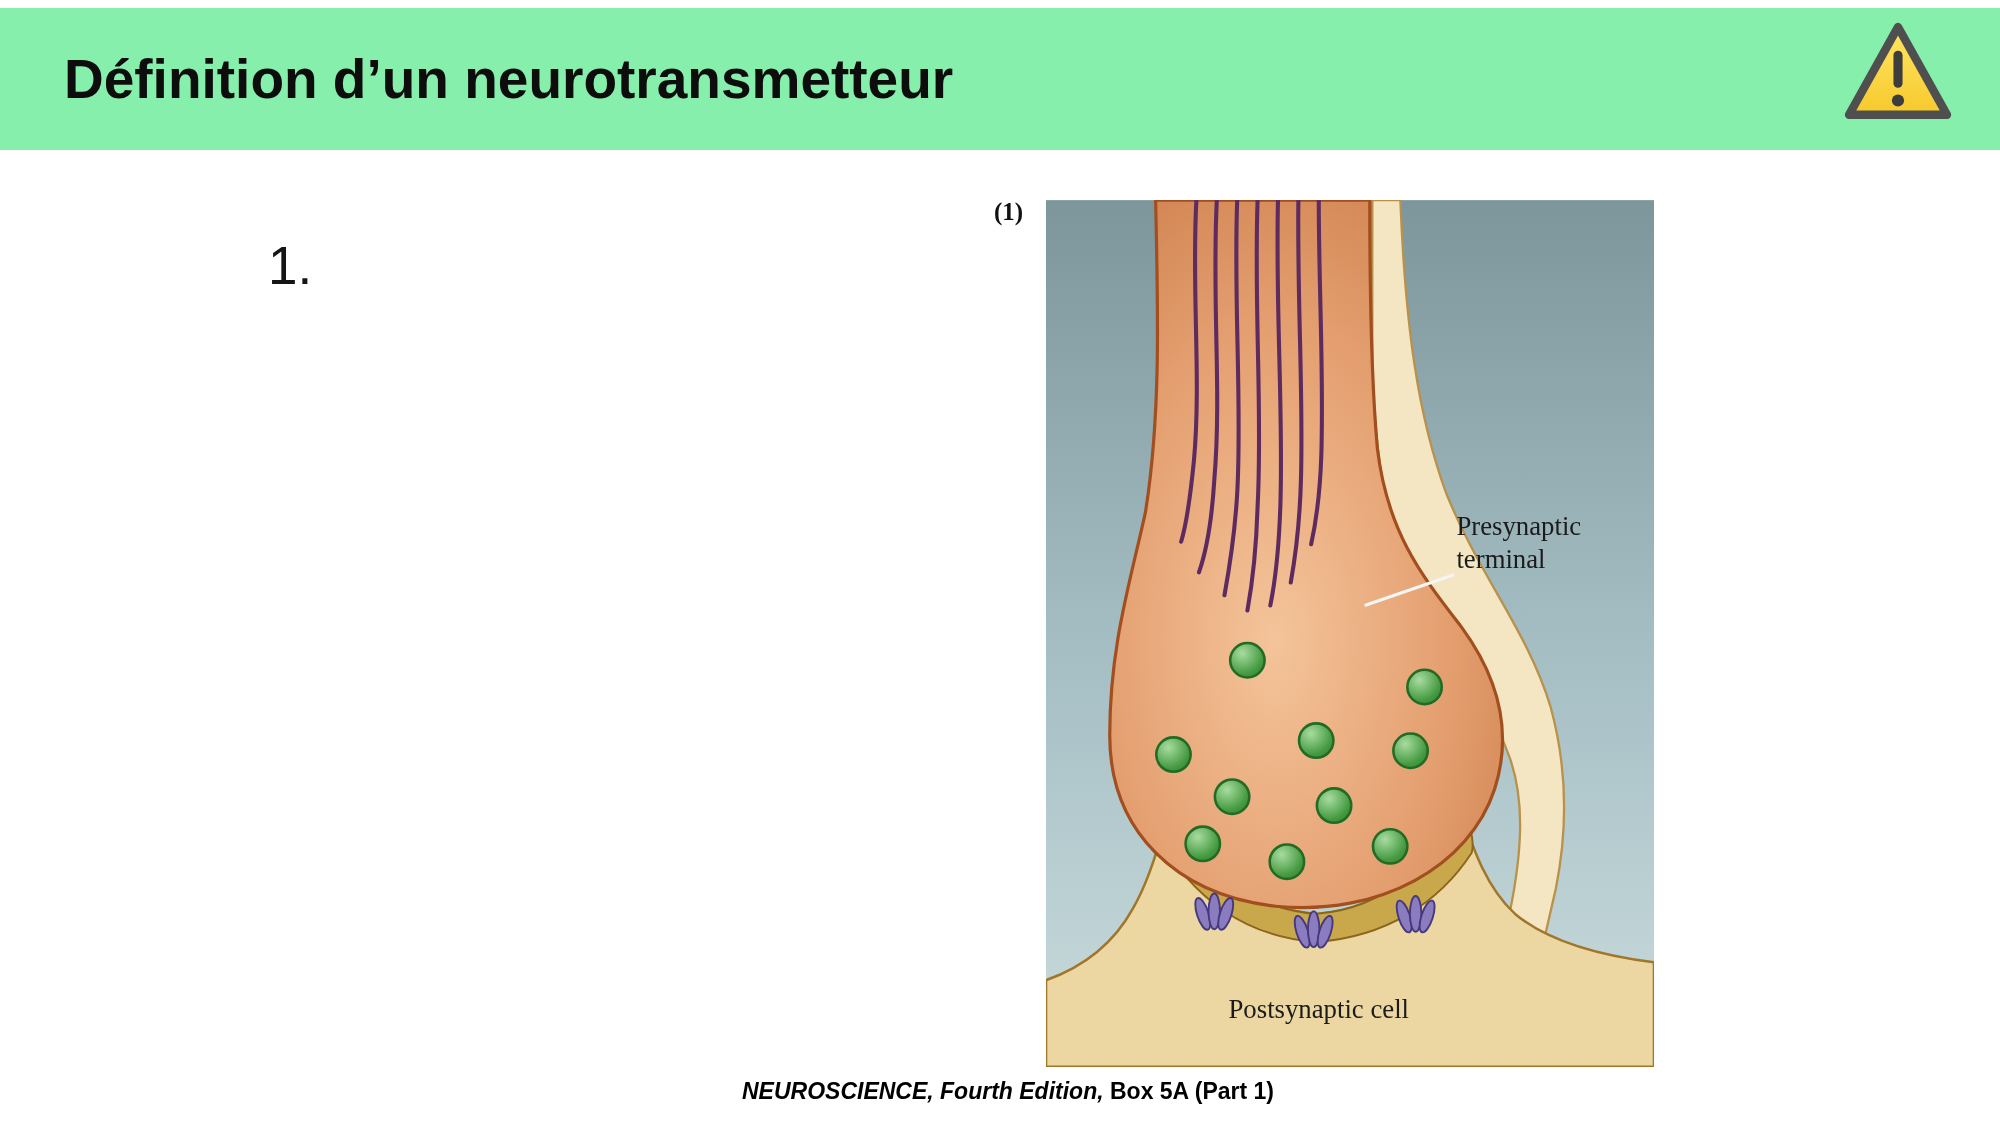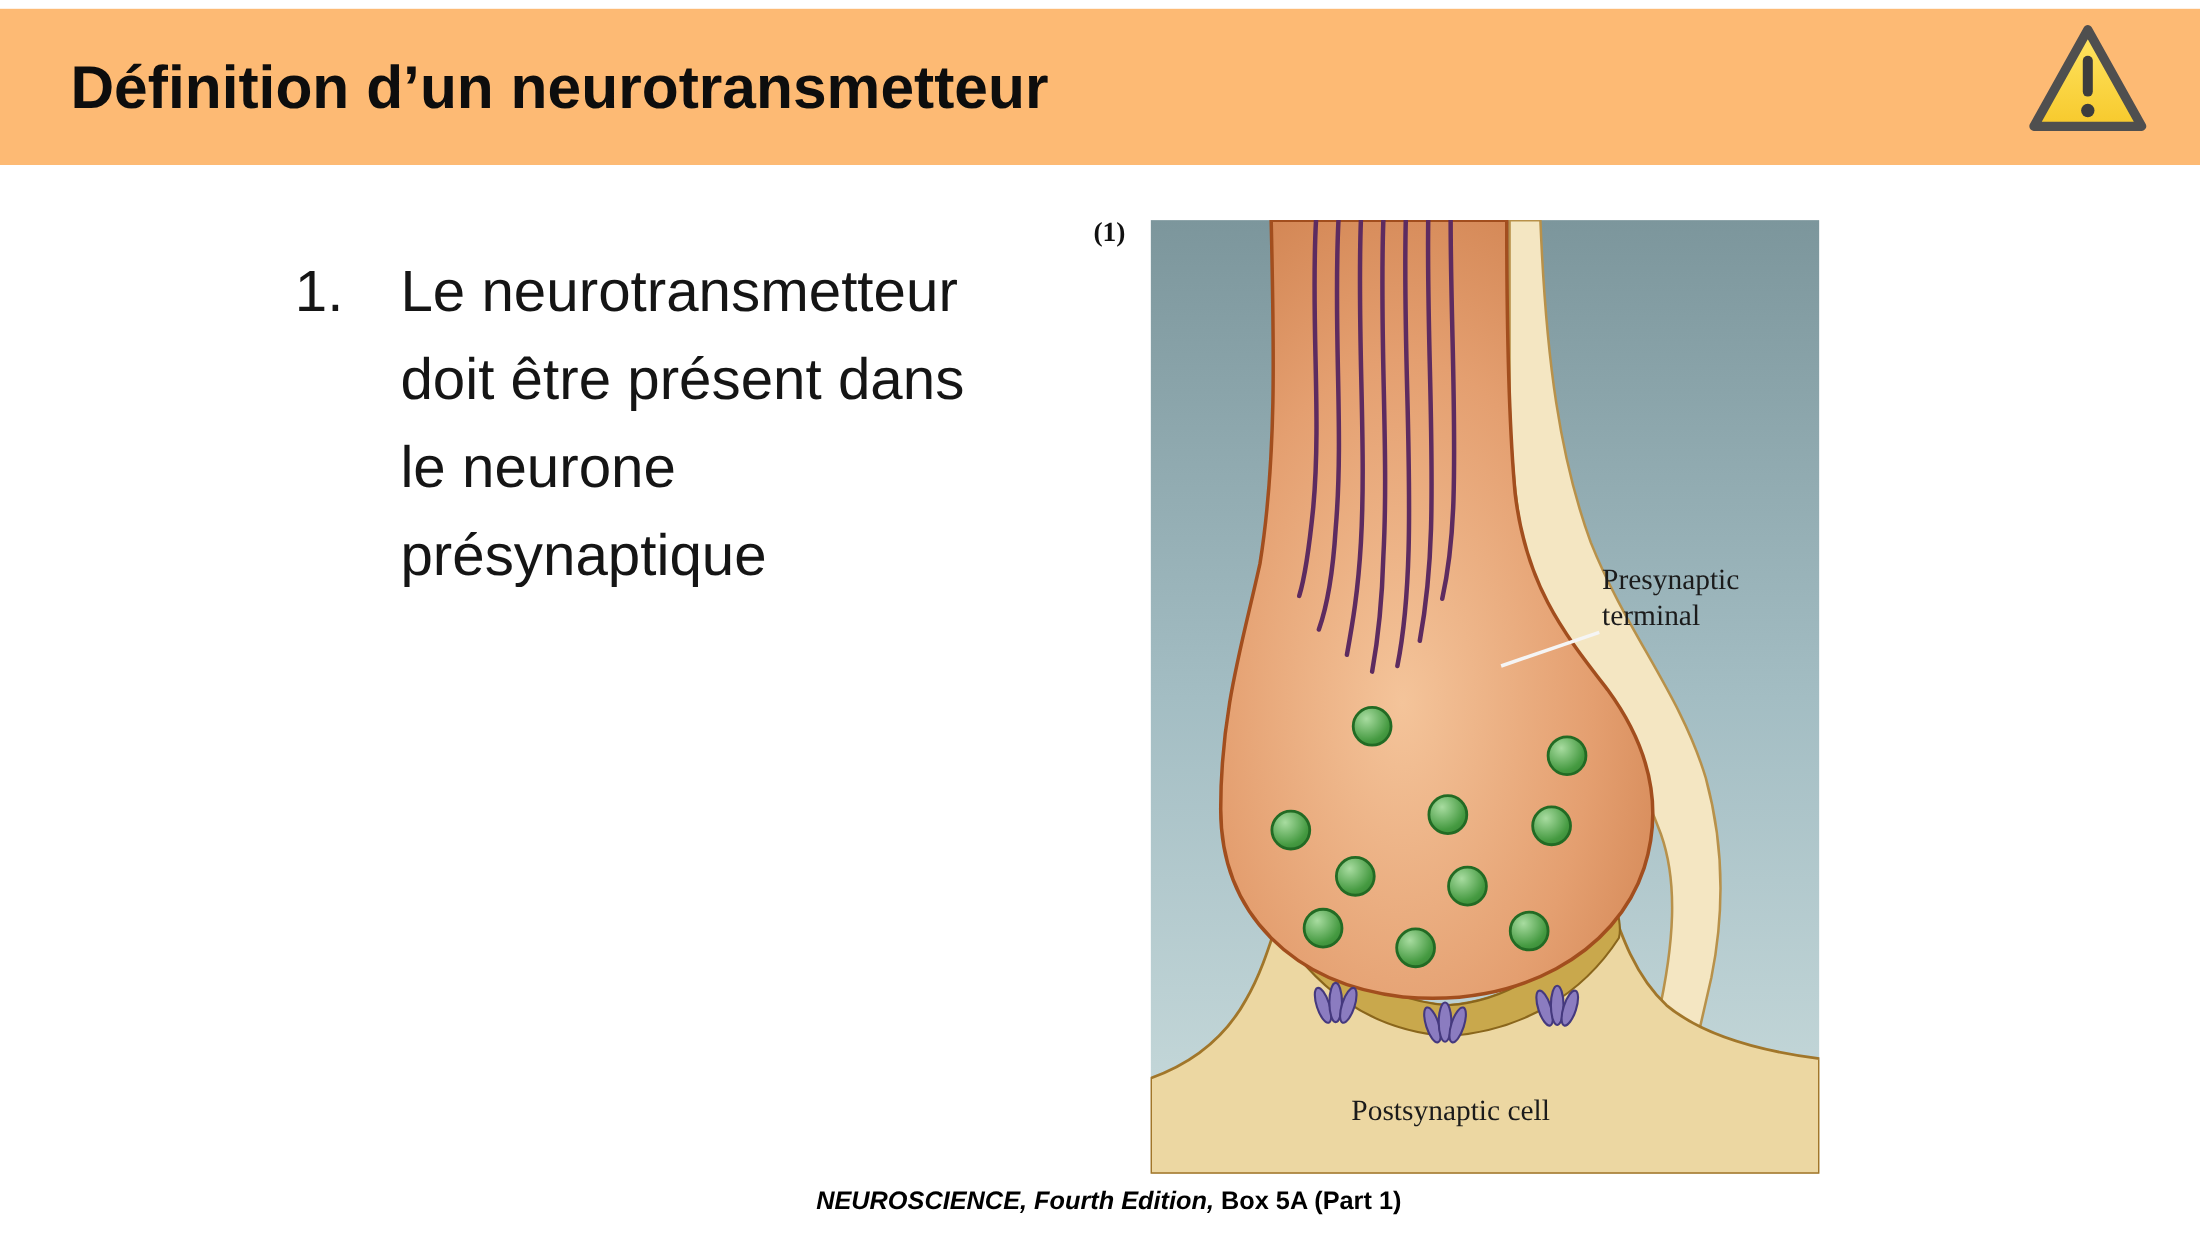--- a/index.html
+++ b/index.html
@@ -3,21 +3,21 @@
 <meta charset="utf-8">
 <style>
   html,body { margin:0; padding:0; background:#ffffff; }
   .slide {
     position:relative; width:2000px; height:1125px;
     background:#ffffff; overflow:hidden;
     font-family:"Liberation Sans", sans-serif;
   }
   .banner {
     position:absolute; left:0; top:8px; width:2000px; height:142px;
-    background:#fdba74;
+    background:#86efac;
   }
   .title {
     position:absolute; left:64px; top:0; height:142px; line-height:142px;
     font-size:55px; font-weight:bold; color:#0d0d0d; white-space:nowrap;
   }
   .warning { position:absolute; right:48px; top:22px; width:108px; height:100px; }
   .content { position:absolute; left:268px; top:226px; width:760px; }
   .item-row { display:flex; }
   .item-num { width:96px; font-size:53px; line-height:80px; color:#151515; }
   .item-text { font-size:53px; line-height:80px; color:#151515; white-space:pre-line; }
@@ -60,24 +60,20 @@
       </defs>
       <path d="M32 3 L61 55 L3 55 Z" fill="url(#warnGrad)" stroke="#4f4f4f" stroke-width="5" stroke-linejoin="round"></path>
       <rect x="29.3" y="17" width="5.4" height="22" rx="2.7" fill="#3d3d3d"></rect>
       <circle cx="32" cy="46.5" r="3.6" fill="#3d3d3d"></circle>
     </svg>
   </div>
 
   <div class="content">
     <div class="item-row">
       <div class="item-num">1.</div>
-      <div class="item-text">Le neurotransmetteur
-doit être présent dans
-le neurone
-présynaptique</div>
     </div>
   </div>
 
   <div class="panel-num">(1)</div>
 
   <div class="figure">
     <svg viewBox="0 0 477 680">
       <defs>
         <linearGradient id="bgGrad" x1="0" y1="0" x2="0" y2="1">
           <stop offset="0%" stop-color="#7c969c"></stop>

